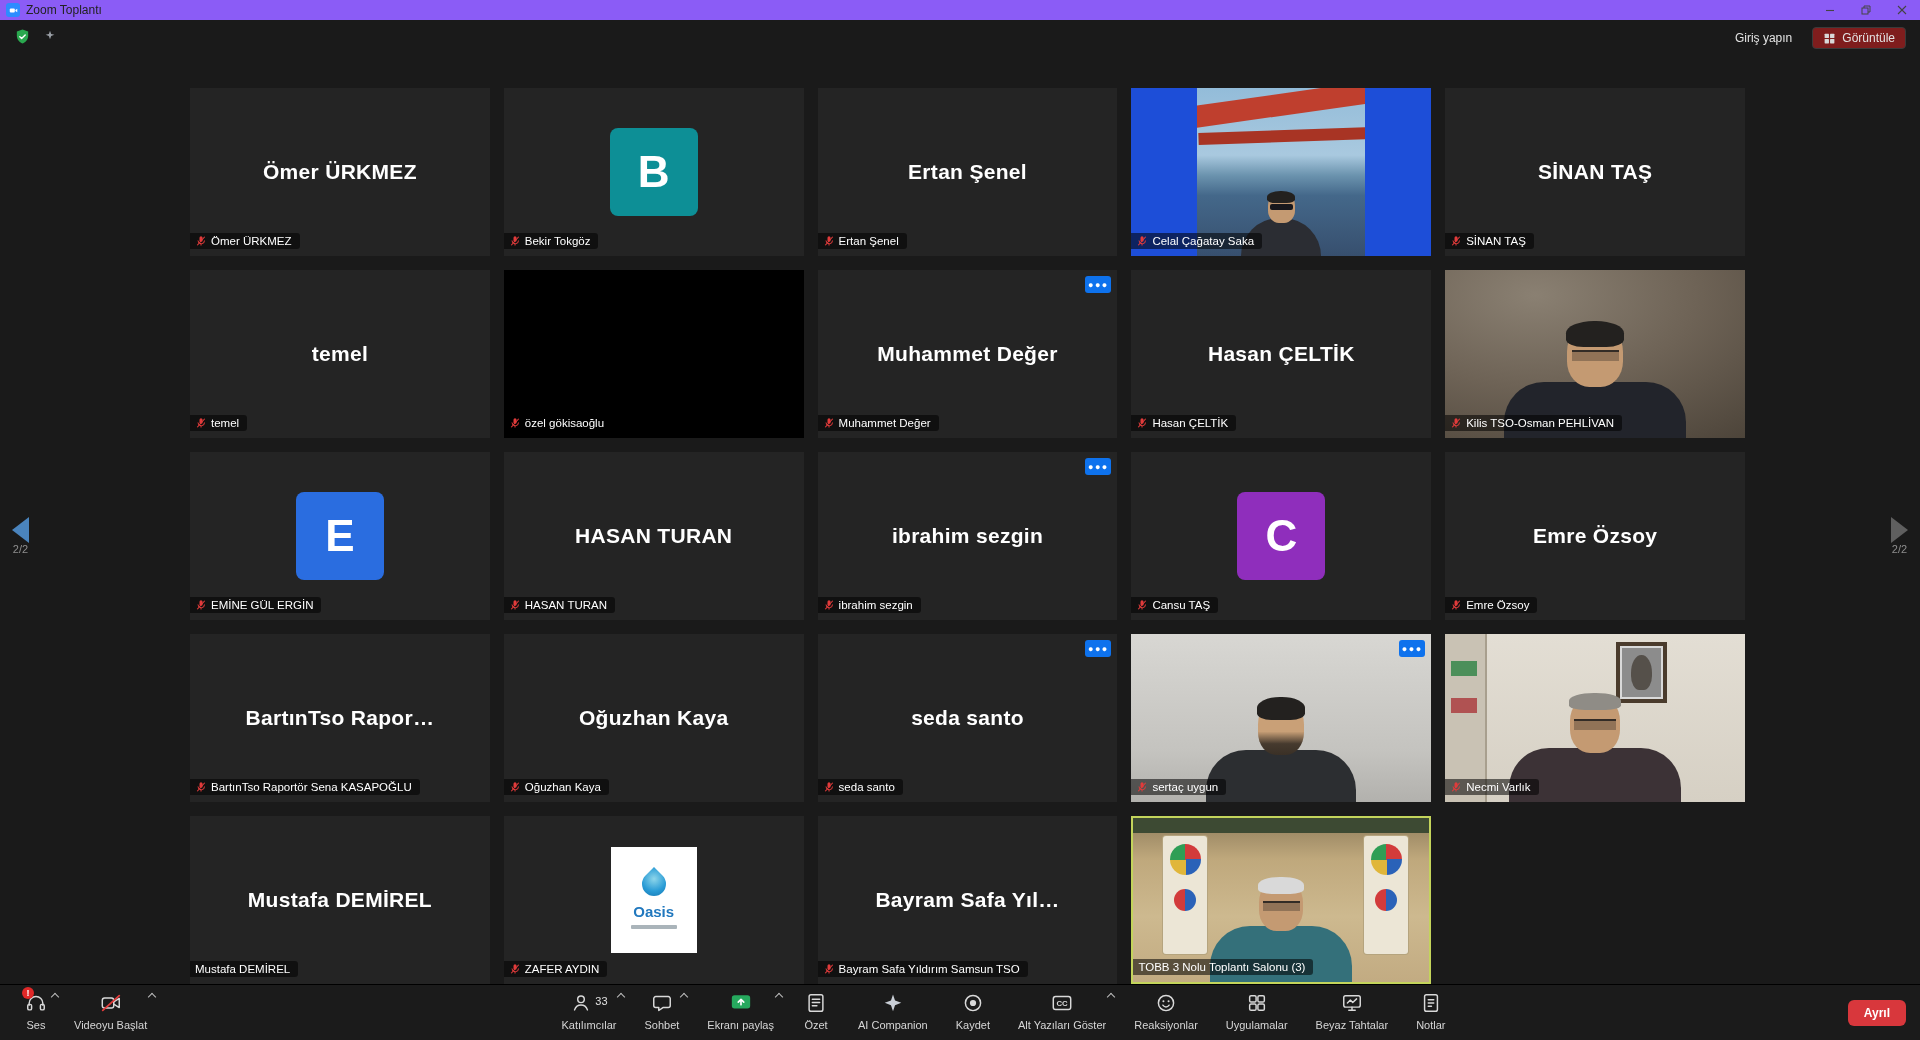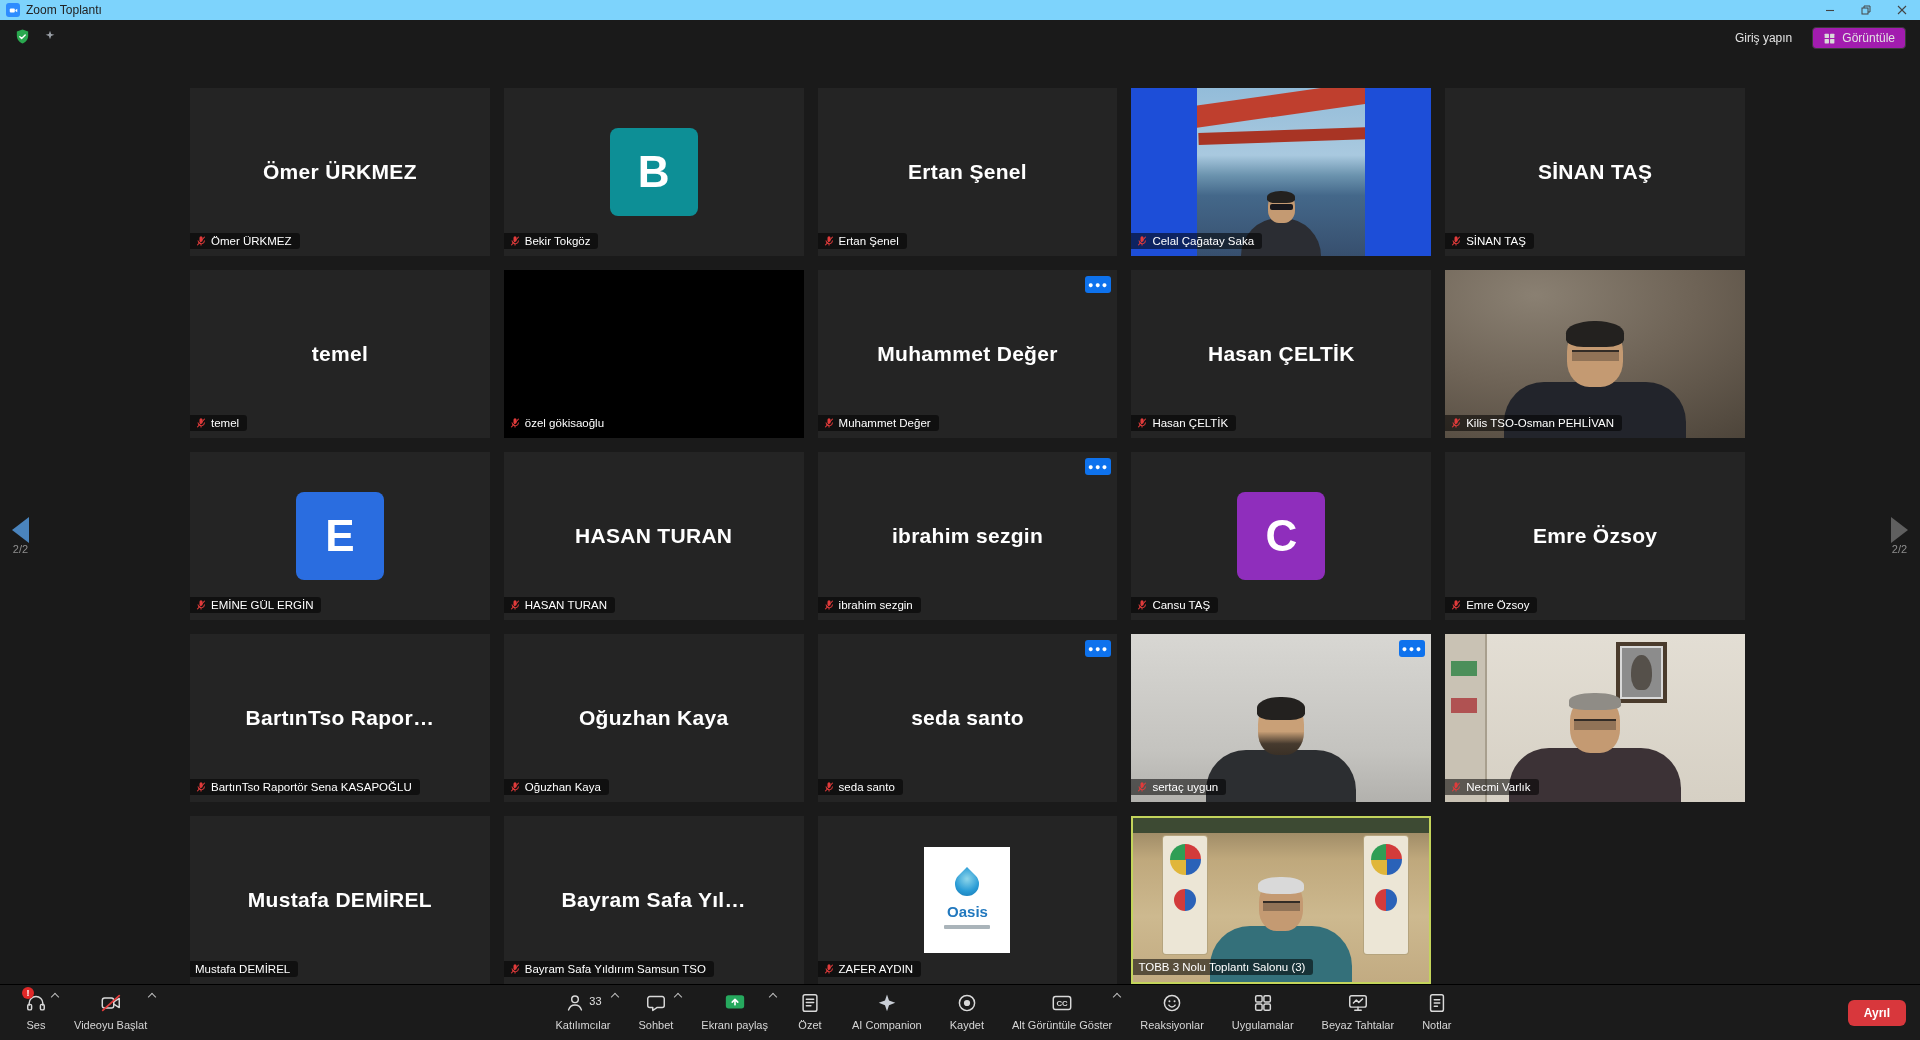--- a/index.html
+++ b/index.html
@@ -3,32 +3,32 @@
 <meta charset="utf-8">
 <style>
   * { box-sizing: border-box; margin: 0; padding: 0; }
   html,body { width:1920px; height:1040px; overflow:hidden; }
   body {
     font-family: "Liberation Sans", "DejaVu Sans", sans-serif;
     background:#151515; color:#fff;
   }
 
   
-  .titlebar { height:20px; background:#7dd3fc; display:flex; align-items:center; padding-left:6px; }
+  .titlebar { height:20px; background:#8b5cf6; display:flex; align-items:center; padding-left:6px; }
   .zoom-logo { width:14px; height:14px; border-radius:3px; background:#2D8CFF; display:flex; align-items:center; justify-content:center; margin-right:6px; }
   .titlebar-title { font-size:12px; color:#222; }
   .win-controls { margin-left:auto; display:flex; height:100%; }
   .win-btn { width:36px; height:100%; display:flex; align-items:center; justify-content:center; }
 
   
   .meeting-header { height:36px; background:#1a1a1a; display:flex; align-items:center; padding:4px 14px; }
   .header-left { display:flex; align-items:center; gap:12px; }
   .header-right { margin-left:auto; display:flex; align-items:center; gap:20px; }
   .signin { font-size:12px; color:#e3e3e3; cursor:default; }
-  .view-btn { display:flex; align-items:flex-end; gap:6px; background:#a21caf; border:1px solid #3a3a3a; border-radius:4px; padding:3px 10px; font-size:12px; color:#e3e3e3; }
+  .view-btn { display:flex; align-items:flex-end; gap:6px; background:#7f1d1d; border:1px solid #3a3a3a; border-radius:4px; padding:3px 10px; font-size:12px; color:#e3e3e3; }
 
   
   .gallery { height:928px; background:#1a1a1a; display:flex; padding-top:32px; }
   .rail { display:flex; flex-direction:column; justify-content:center; }
   .rail.left  { width:190px; align-items:flex-start; padding-left:12px; }
   .rail.right { width:175px; align-items:flex-end; padding-right:12px; }
   .pager { display:flex; flex-direction:column; align-items:center; }
   .arrow-left  { width:0; height:0; border-top:13px solid transparent; border-bottom:13px solid transparent; border-right:17px solid #4a84bd; }
   .arrow-right { width:0; height:0; border-top:13px solid transparent; border-bottom:13px solid transparent; border-left:17px solid #5f5f5f; }
   .page-label { font-size:11px; color:#8e8e8e; }
@@ -512,51 +512,51 @@
           <span>Necmi Varlık</span>
         </div>
       </div>
       <div class="tile">
         <div class="center-name">Mustafa DEMİREL</div>
         <div class="name-label">
           <span>Mustafa DEMİREL</span>
         </div>
       </div>
       <div class="tile">
-        <div class="center-name">Bayram Safa Yıl…</div>
-        <div class="name-label">
-          <div class="mic">
-            <svg viewBox="0 0 24 24" width="12" height="12">
-              <rect x="9" y="2.5" width="6" height="11" rx="3" fill="#e23b3b"></rect>
-              <path d="M6 11a6.5 6.5 0 0 0 13 0" stroke="#e23b3b" stroke-width="2" fill="none"></path>
-              <line x1="12" y1="17.5" x2="12" y2="21" stroke="#e23b3b" stroke-width="2"></line>
-              <line x1="4.5" y1="20.5" x2="19.5" y2="3.5" stroke="#e23b3b" stroke-width="2.2"></line>
-            </svg>
-          </div>
-          <span>Bayram Safa Yıldırım Samsun TSO</span>
-        </div>
-      </div>
-      <div class="tile">
         <div class="video">
           <div class="logo-card">
             <div class="drop"></div>
             <div class="logo-text">Oasis</div>
             <div class="logo-sub"></div>
           </div>
         </div>
         <div class="name-label">
           <div class="mic">
             <svg viewBox="0 0 24 24" width="12" height="12">
               <rect x="9" y="2.5" width="6" height="11" rx="3" fill="#e23b3b"></rect>
               <path d="M6 11a6.5 6.5 0 0 0 13 0" stroke="#e23b3b" stroke-width="2" fill="none"></path>
               <line x1="12" y1="17.5" x2="12" y2="21" stroke="#e23b3b" stroke-width="2"></line>
               <line x1="4.5" y1="20.5" x2="19.5" y2="3.5" stroke="#e23b3b" stroke-width="2.2"></line>
             </svg>
           </div>
           <span>ZAFER AYDIN</span>
+        </div>
+      </div>
+      <div class="tile">
+        <div class="center-name">Bayram Safa Yıl…</div>
+        <div class="name-label">
+          <div class="mic">
+            <svg viewBox="0 0 24 24" width="12" height="12">
+              <rect x="9" y="2.5" width="6" height="11" rx="3" fill="#e23b3b"></rect>
+              <path d="M6 11a6.5 6.5 0 0 0 13 0" stroke="#e23b3b" stroke-width="2" fill="none"></path>
+              <line x1="12" y1="17.5" x2="12" y2="21" stroke="#e23b3b" stroke-width="2"></line>
+              <line x1="4.5" y1="20.5" x2="19.5" y2="3.5" stroke="#e23b3b" stroke-width="2.2"></line>
+            </svg>
+          </div>
+          <span>Bayram Safa Yıldırım Samsun TSO</span>
         </div>
       </div>
       <div class="tile active">
         <div class="video scene-tobb">
           <div class="strip"></div>
           <div class="banner b1"></div>
           <div class="banner b2"></div>
           <div class="person glasses">
             <div class="head"></div>
             <div class="body"></div>
@@ -660,21 +660,21 @@
         <div class="tb-label">Kaydet</div>
       </div>
       <div class="tb-btn">
         <div class="icon-row">
           <div class="tb-icon"><svg viewBox="0 0 24 24" width="22" height="22" fill="none" stroke="#d9d9d9" stroke-width="1.6" stroke-linecap="round" stroke-linejoin="round">
               <rect x="2.5" y="5" width="19" height="14" rx="2.5"></rect>
               <text x="12" y="15.8" text-anchor="middle" font-size="8.5" font-weight="bold" fill="#d9d9d9" stroke="none" font-family="Liberation Sans, sans-serif">CC</text>
             </svg></div>
         </div>
         <div class="chev"></div>
-        <div class="tb-label">Alt Görüntüle Göster</div>
+        <div class="tb-label">Alt Yazıları Göster</div>
       </div>
       <div class="tb-btn">
         <div class="icon-row">
           <div class="tb-icon"><svg viewBox="0 0 24 24" width="22" height="22" fill="none" stroke="#d9d9d9" stroke-width="1.6" stroke-linecap="round" stroke-linejoin="round">
               <circle cx="12" cy="12" r="8.3"></circle>
               <circle cx="9.2" cy="10.2" r="1.1" fill="#d9d9d9" stroke="none"></circle>
               <circle cx="14.8" cy="10.2" r="1.1" fill="#d9d9d9" stroke="none"></circle>
               <path d="M8.6 14.4c.9 1.3 2 2 3.4 2s2.5-.7 3.4-2"></path>
             </svg></div>
         </div>

